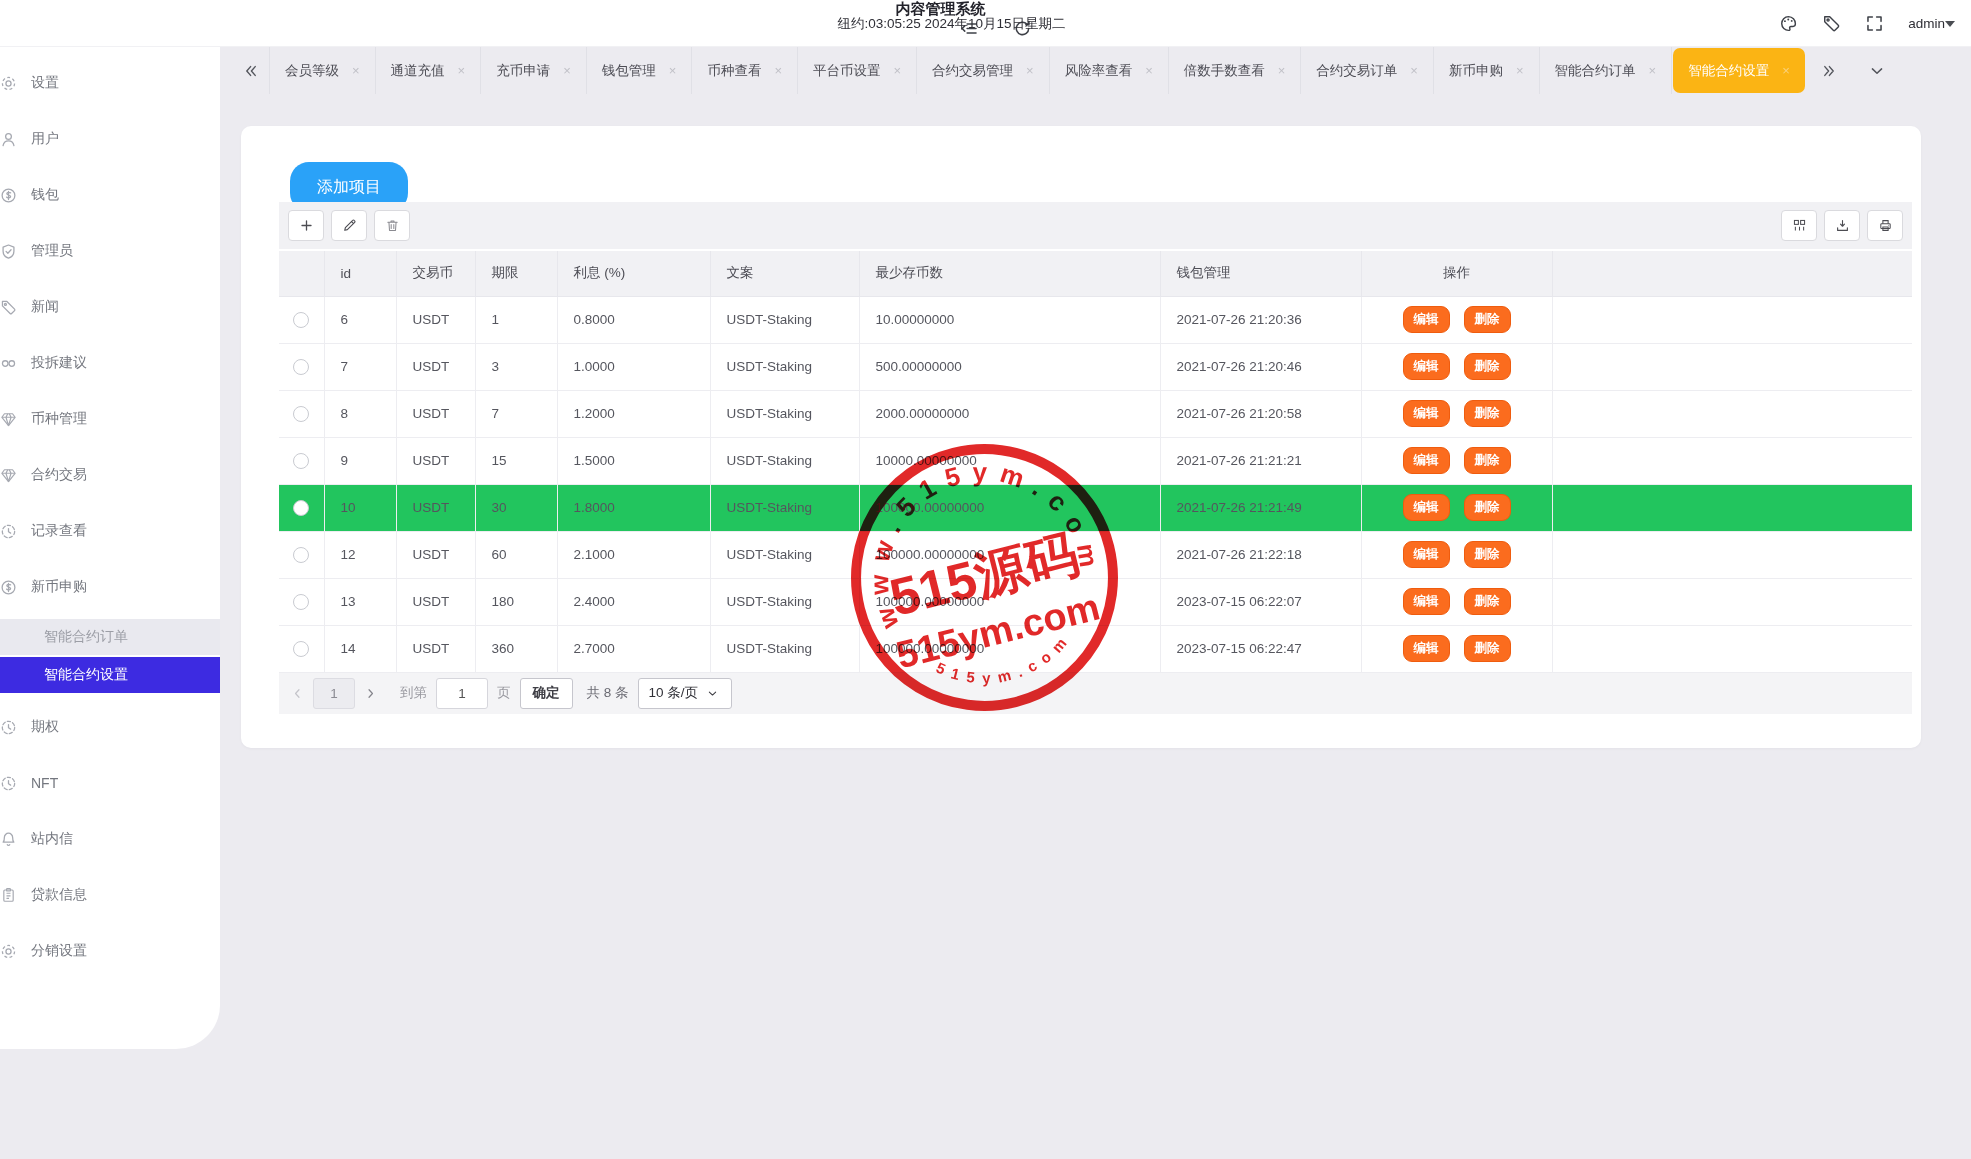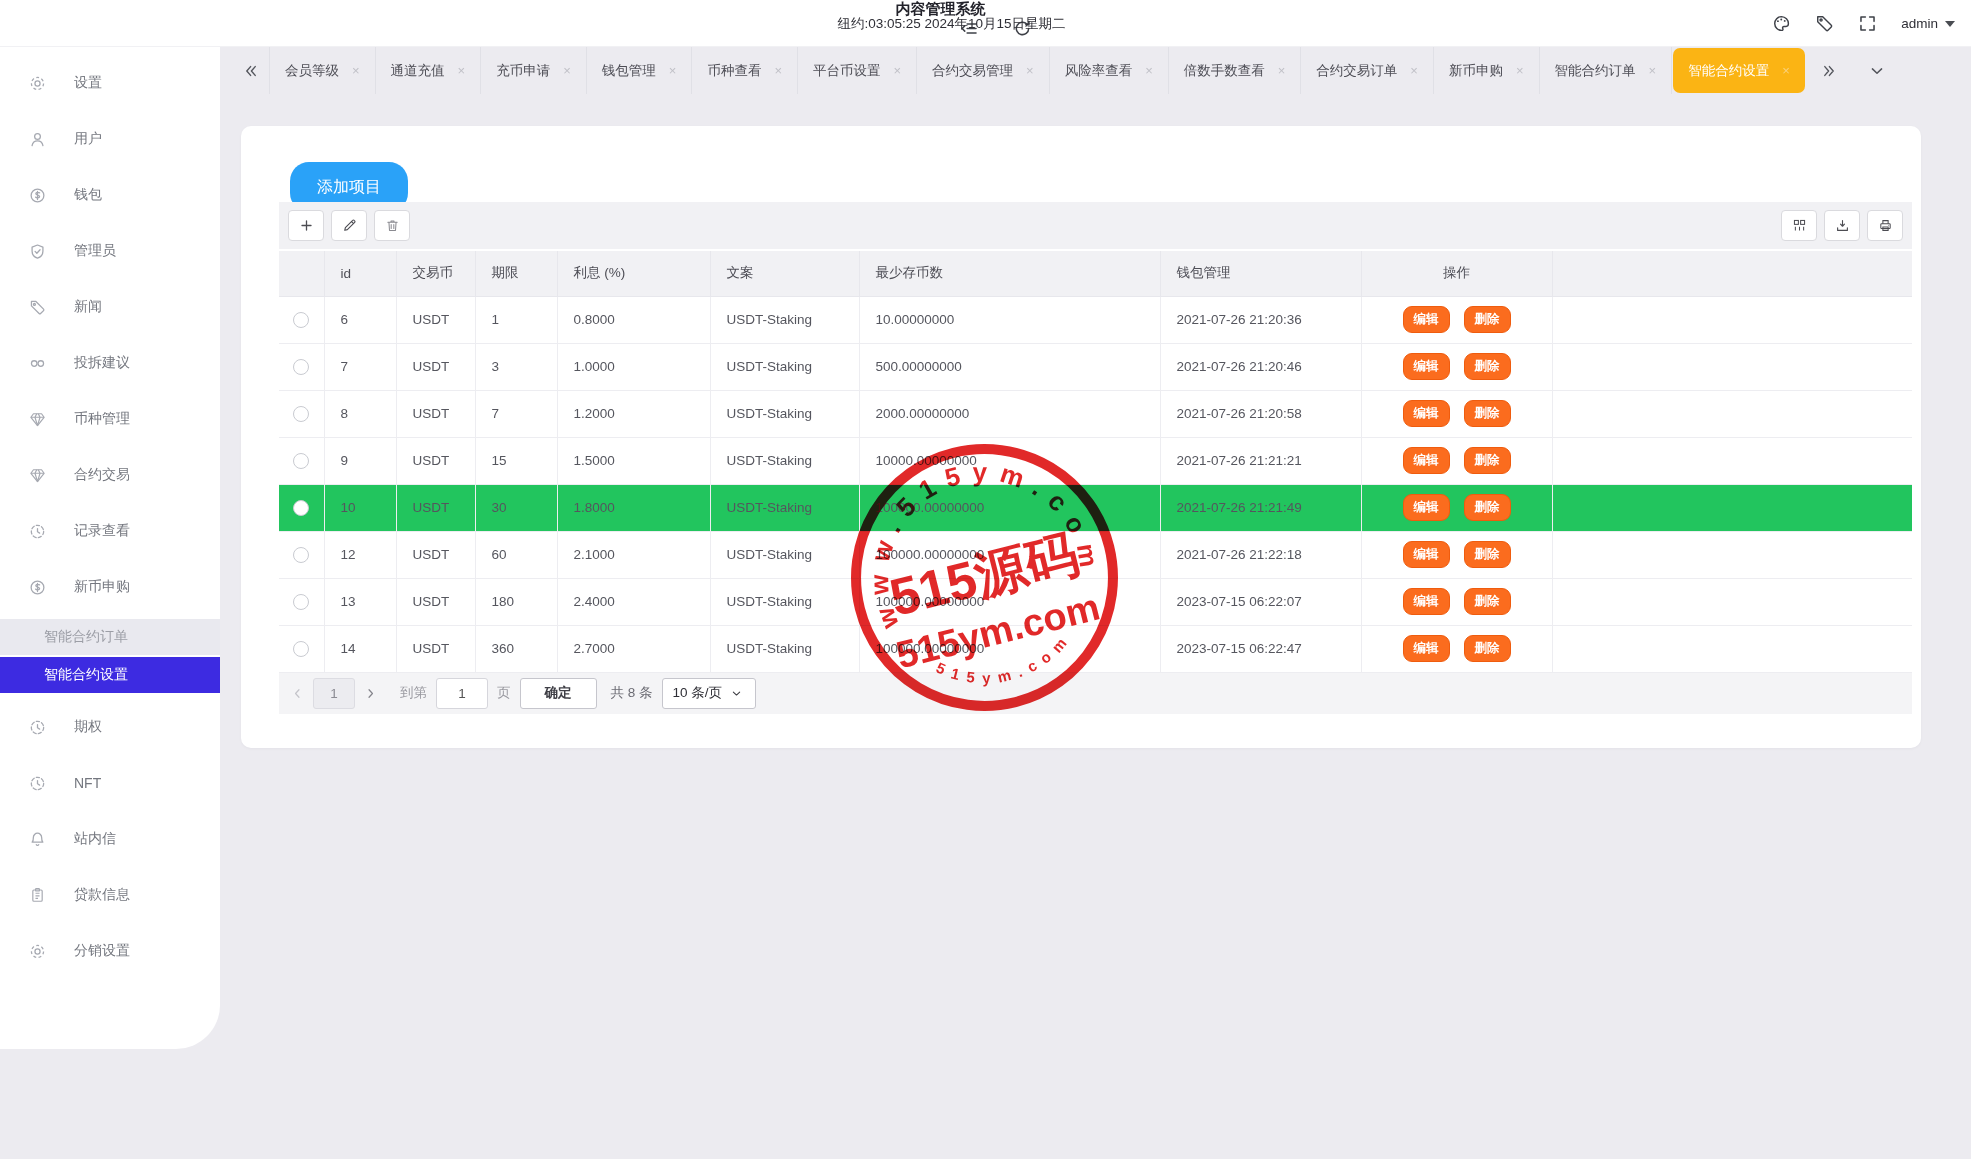--- a/index.html
+++ b/index.html
@@ -23,31 +23,31 @@
   .brand { width: 220px; padding-left: 20px; font-size: 15px; font-weight: bold; color: #23232b; }
   .tb-left { display: flex; align-items: center; gap: 34px; margin-left: 20px; }
   .tbi { color: #3e4148; cursor: pointer; }
   .tbi svg { width: 19px; height: 19px; }
   .clock {
     position: absolute; left: calc(50% - 34px); transform: translateX(-50%);
     top: 0; height: 47px; display: flex; align-items: center;
     font-size: 13.5px; color: #2f2f36;
   }
   .tb-right { position: absolute; right: 16px; top: 0; height: 47px; display: flex; align-items: center; gap: 24px; }
-  .admin { display: flex; align-items: center; gap: 7px; font-size: 13.5px; color: #2f2f36; cursor: pointer; }
+  .admin { display: flex; align-items: center; font-size: 13.5px; color: #2f2f36; cursor: pointer; }
   .caret { width: 0; height: 0; border: 5px solid transparent; border-top: 6px solid #4a4d52; margin-top: 6px; }
 
   
   .sidebar {
     position: absolute; left: 0; top: 47px; width: 220px; height: 1002px;
     background: #fff; border-radius: 0 0 44px 0; padding-top: 8px; z-index: 4;
   }
   .side-item {
-    height: 56px; display: flex; align-items: center; gap: 28px;
-    padding-left: 29px; font-size: 14px; color: #74777f; cursor: pointer;
+    height: 56px; display: flex; align-items: center; gap: 14px;
+    font-size: 14px; color: #74777f; cursor: pointer;
   }
   .side-item svg { width: 17px; height: 17px; color: #a6a9b1; flex: 0 0 auto; }
   .side-item.active-parent { color: #4b39e6; }
   .side-item.active-parent svg { color: #4b39e6; }
   .sub { margin: 4px 0 6px; }
   .sub-item {
     height: 36px; display: flex; align-items: center; padding-left: 44px;
     font-size: 14px; color: #9c9ea6; background: #e9e9ef; cursor: pointer;
   }
   .sub-item + .sub-item { margin-top: 2px; }
@@ -142,21 +142,21 @@
     color: #8b8b93; cursor: pointer;
   }
   .pg-txt { color: #9a9aa1; }
   .pg-txt.first { margin-left: 14px; }
   .pg-input {
     width: 52px; height: 31px; border: 1px solid #d6d6dc; border-radius: 3px;
     text-align: center; font-size: 13.5px; color: #555; background: #fff;
     font-family: inherit;
   }
   .pg-ok {
-    height: 31px; padding: 0 24px; background: #fff; border: 1px solid #c6c6cd;
+    height: 31px; padding: 0 12px; background: #fff; border: 1px solid #c6c6cd;
     border-radius: 3px; font-weight: bold; color: #3f3f46;
     display: flex; align-items: center; cursor: pointer;
   }
   .pg-total { color: #6b6b73; margin-left: 5px; }
   .pg-size {
     height: 31px; min-width: 94px; padding: 0 10px; background: #fff;
     border: 1px solid #c6c6cd; border-radius: 3px; display: flex; align-items: center;
     gap: 9px; color: #2f2f36; font-size: 13.5px; cursor: pointer;
   }
   .pg-size svg { width: 11px; height: 11px; color: #3a3a40; }

